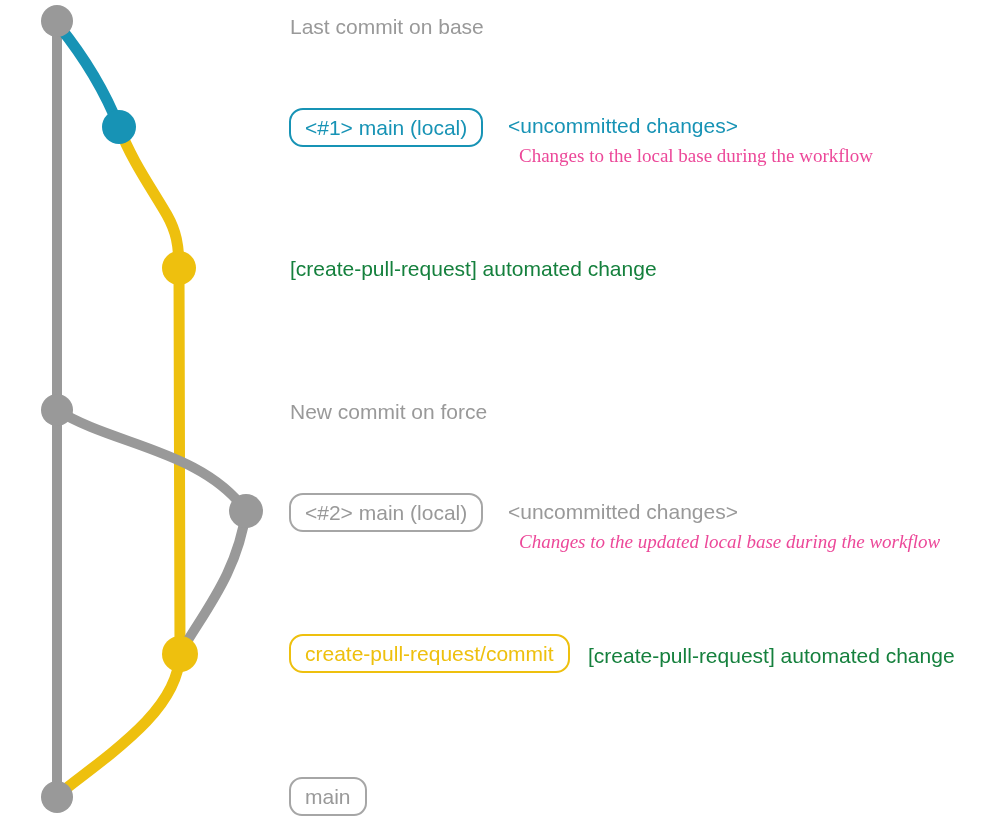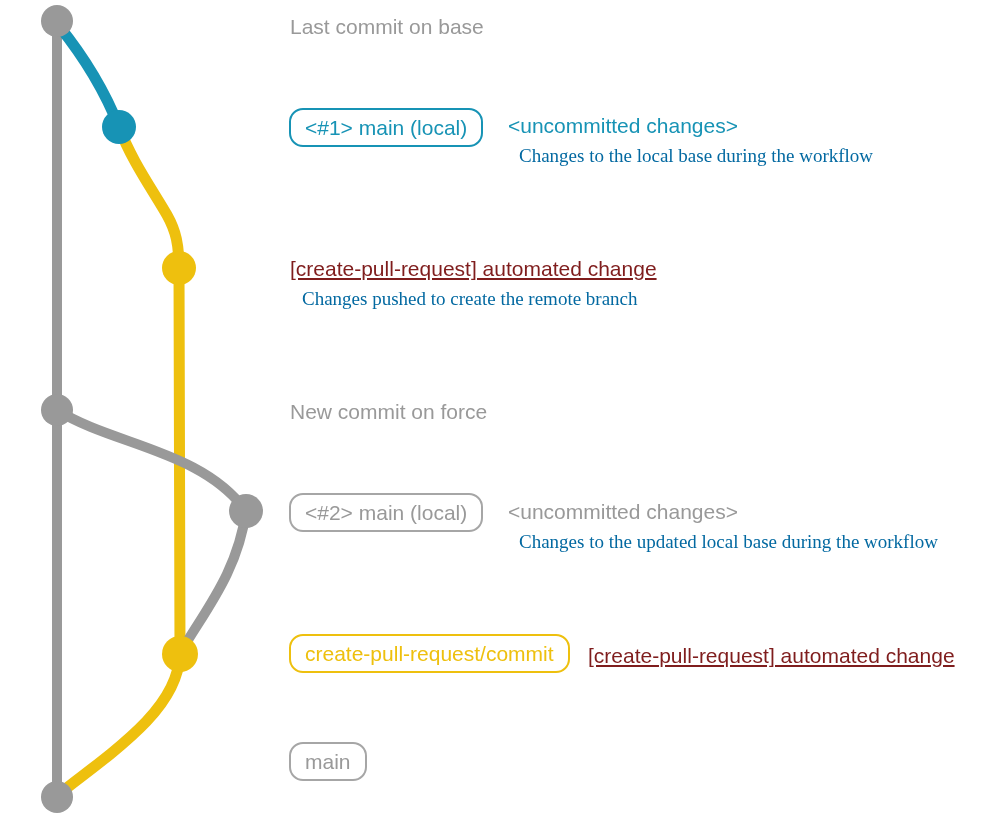--- a/index.html
+++ b/index.html
@@ -13,26 +13,26 @@
   }
   .graph-svg { position:absolute; left:0; top:0; }
   .lbl {
     position:absolute;
     font-size:21px;
     white-space:nowrap;
     line-height:1.2;
   }
   .c-gray  { color:#999999; }
   .c-blue  { color:#1793b5; }
-  .c-yellow{ color:#7f1d1d;text-decoration:underline; }
+  .c-yellow{ color:#15803d; }
   .note {
     position:absolute;
     font-family:"Liberation Serif","DejaVu Serif",serif;
     font-size:19px;
-    color:#0369a1;
+    color:#ec4899;
     white-space:nowrap;
     line-height:1.2;
   }
   .badge {
     position:absolute;
     box-sizing:border-box;
     display:inline-block;
     border:2px solid;
     border-radius:14px;
     background:#ffffff;
@@ -75,26 +75,25 @@
     <circle cx="25" cy="797" r="16" fill="#999999"></circle>
   </svg>
 
   <div class="lbl c-gray" style="left:258px; top:14px;">Last commit on base</div>
 
   <div class="badge b-blue" style="left:257px; top:108px;">&lt;#1&gt; main (local)</div>
   <div class="lbl c-blue" style="left:476px; top:113px;">&lt;uncommitted changes&gt;</div>
   <div class="note" style="left:487px; top:145px;">Changes to the local base during the workflow</div>
 
   <div class="lbl c-yellow" style="left:258px; top:256px;">[create-pull-request] automated change</div>
-  <div class="note" style="left:270px; top:288px;">Changes pushed to create the remote branch</div>
 
   <div class="lbl c-gray" style="left:258px; top:399px;">New commit on force</div>
 
   <div class="badge b-gray" style="left:257px; top:493px;">&lt;#2&gt; main (local)</div>
   <div class="lbl c-gray" style="left:476px; top:499px;">&lt;uncommitted changes&gt;</div>
-  <div class="note" style="left:487px; top:531px;">Changes to the updated local base during the workflow</div>
+  <div class="note" style="left:487px; top:531px;font-style:italic;">Changes to the updated local base during the workflow</div>
 
   <div class="badge b-yellow" style="left:257px; top:634px;">create-pull-request/commit</div>
   <div class="lbl c-yellow" style="left:556px; top:643px;">[create-pull-request] automated change</div>
 
-  <div class="badge b-gray" style="left:257px; top:742px;">main</div>
+  <div class="badge b-gray" style="left:257px; top:777px;border-radius:13px;">main</div>
 
 </div>
 
 </body></html>

